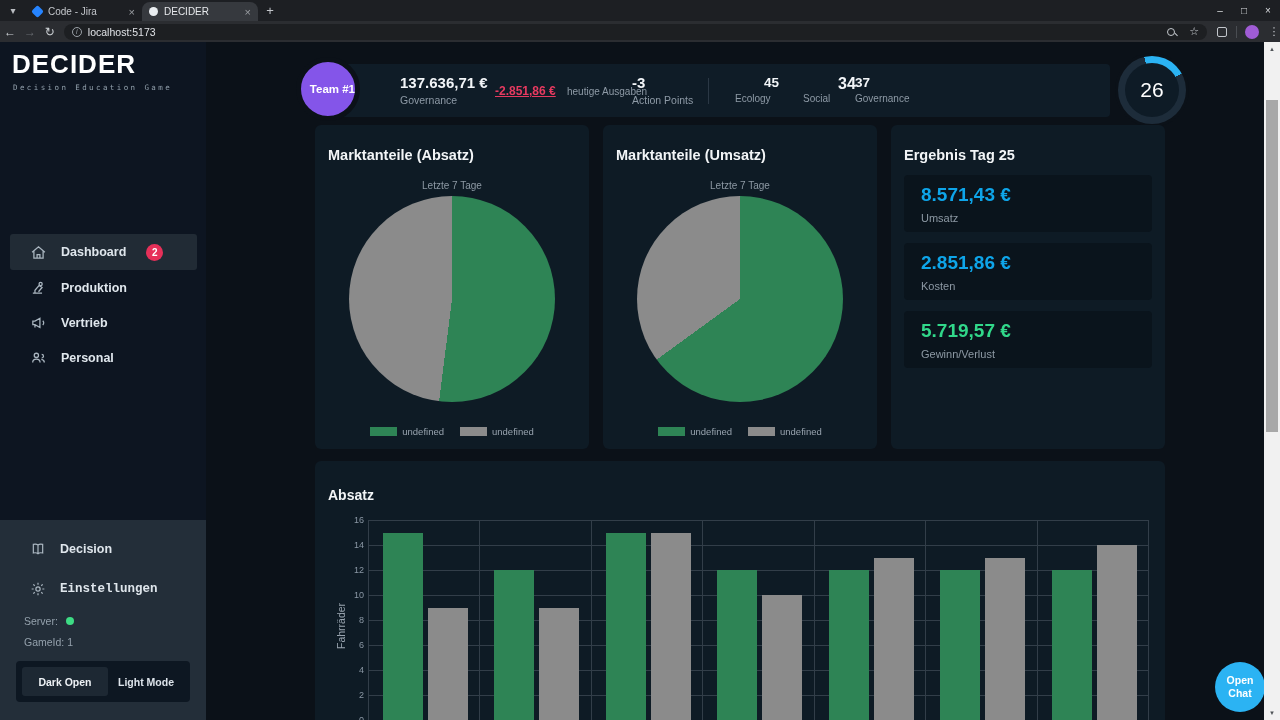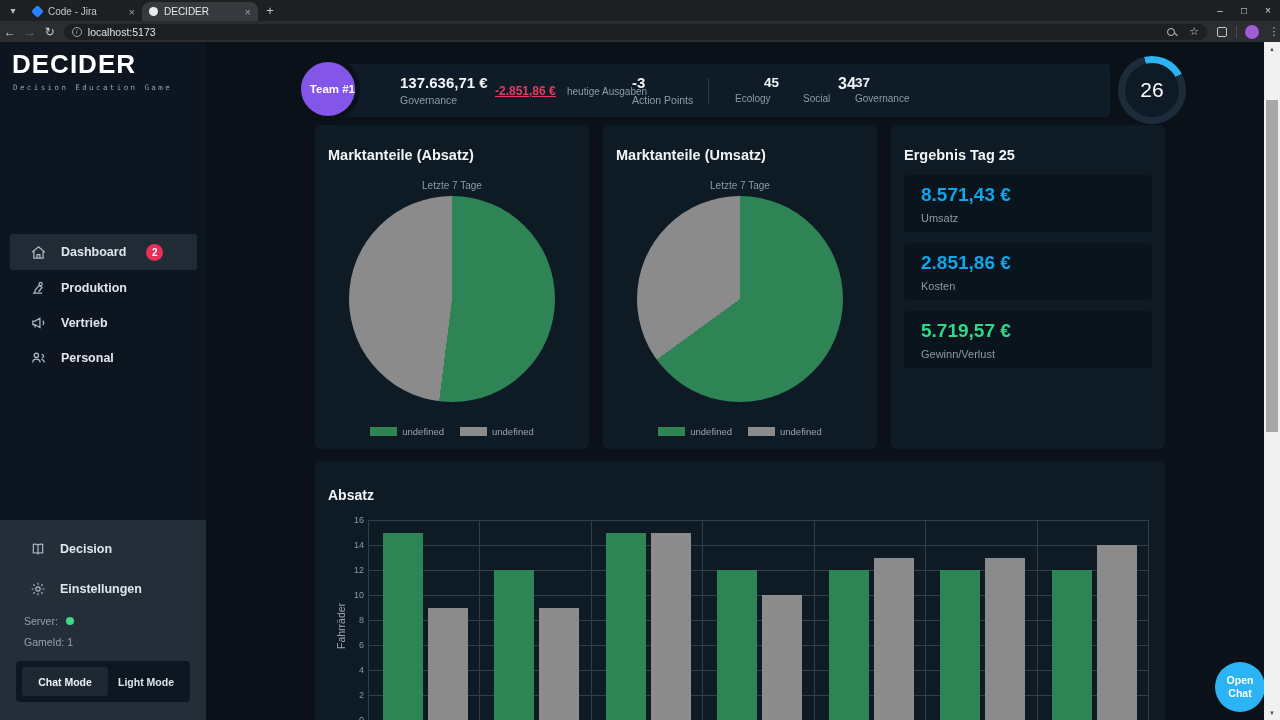--- a/index.html
+++ b/index.html
@@ -190,36 +190,36 @@
       <span>Personal</span>
     </div>
 
     <div class="side-bottom">
       <div class="navitem" style="top:14px; height:30px;">
         <svg width="16" height="16" viewBox="0 0 24 24" fill="none" stroke-width="1.8">
             <path d="M12 6c-2-1.6-4.5-1.6-7-1v13c2.5-.6 5-.6 7 1 2-1.6 4.5-1.6 7-1V5c-2.5-.6-5-.6-7 1zM12 6v13"></path>
           </svg>
         <span>Decision</span>
       </div>
-      <div class="navitem" style="top:54px; height:30px;">
+      <div class="navitem" style="top:54px; height:30px;font-family:Liberation Mono, monospace;">
         <svg width="16" height="16" viewBox="0 0 24 24" fill="none" stroke-width="1.8">
             <circle cx="12" cy="12" r="3.2"></circle>
             <path d="M12 2.5v3M12 18.5v3M2.5 12h3M18.5 12h3M5 5l2.1 2.1M16.9 16.9 19 19M19 5l-2.1 2.1M7.1 16.9 5 19"></path>
           </svg>
         <span>Einstellungen</span>
       </div>
       <div class="srvline" style="top:95px;">
         <span>Server:</span>
         <span class="dot"></span>
       </div>
       <div class="srvline" style="top:116px;">
         <span>GameId: 1</span>
       </div>
       <div class="theme-toggle">
-        <div class="seg dark">Chat Mode</div>
+        <div class="seg dark">Dark Open</div>
         <div class="seg light">Light Mode</div>
       </div>
     </div>
   </div>
 
   <div class="header-bar"></div>
   <div class="team-circle">
     <span>Team #1</span>
   </div>
   <div class="hstat-value" style="left:400px; top:74px; font-size:15px;">137.636,71 €</div>

